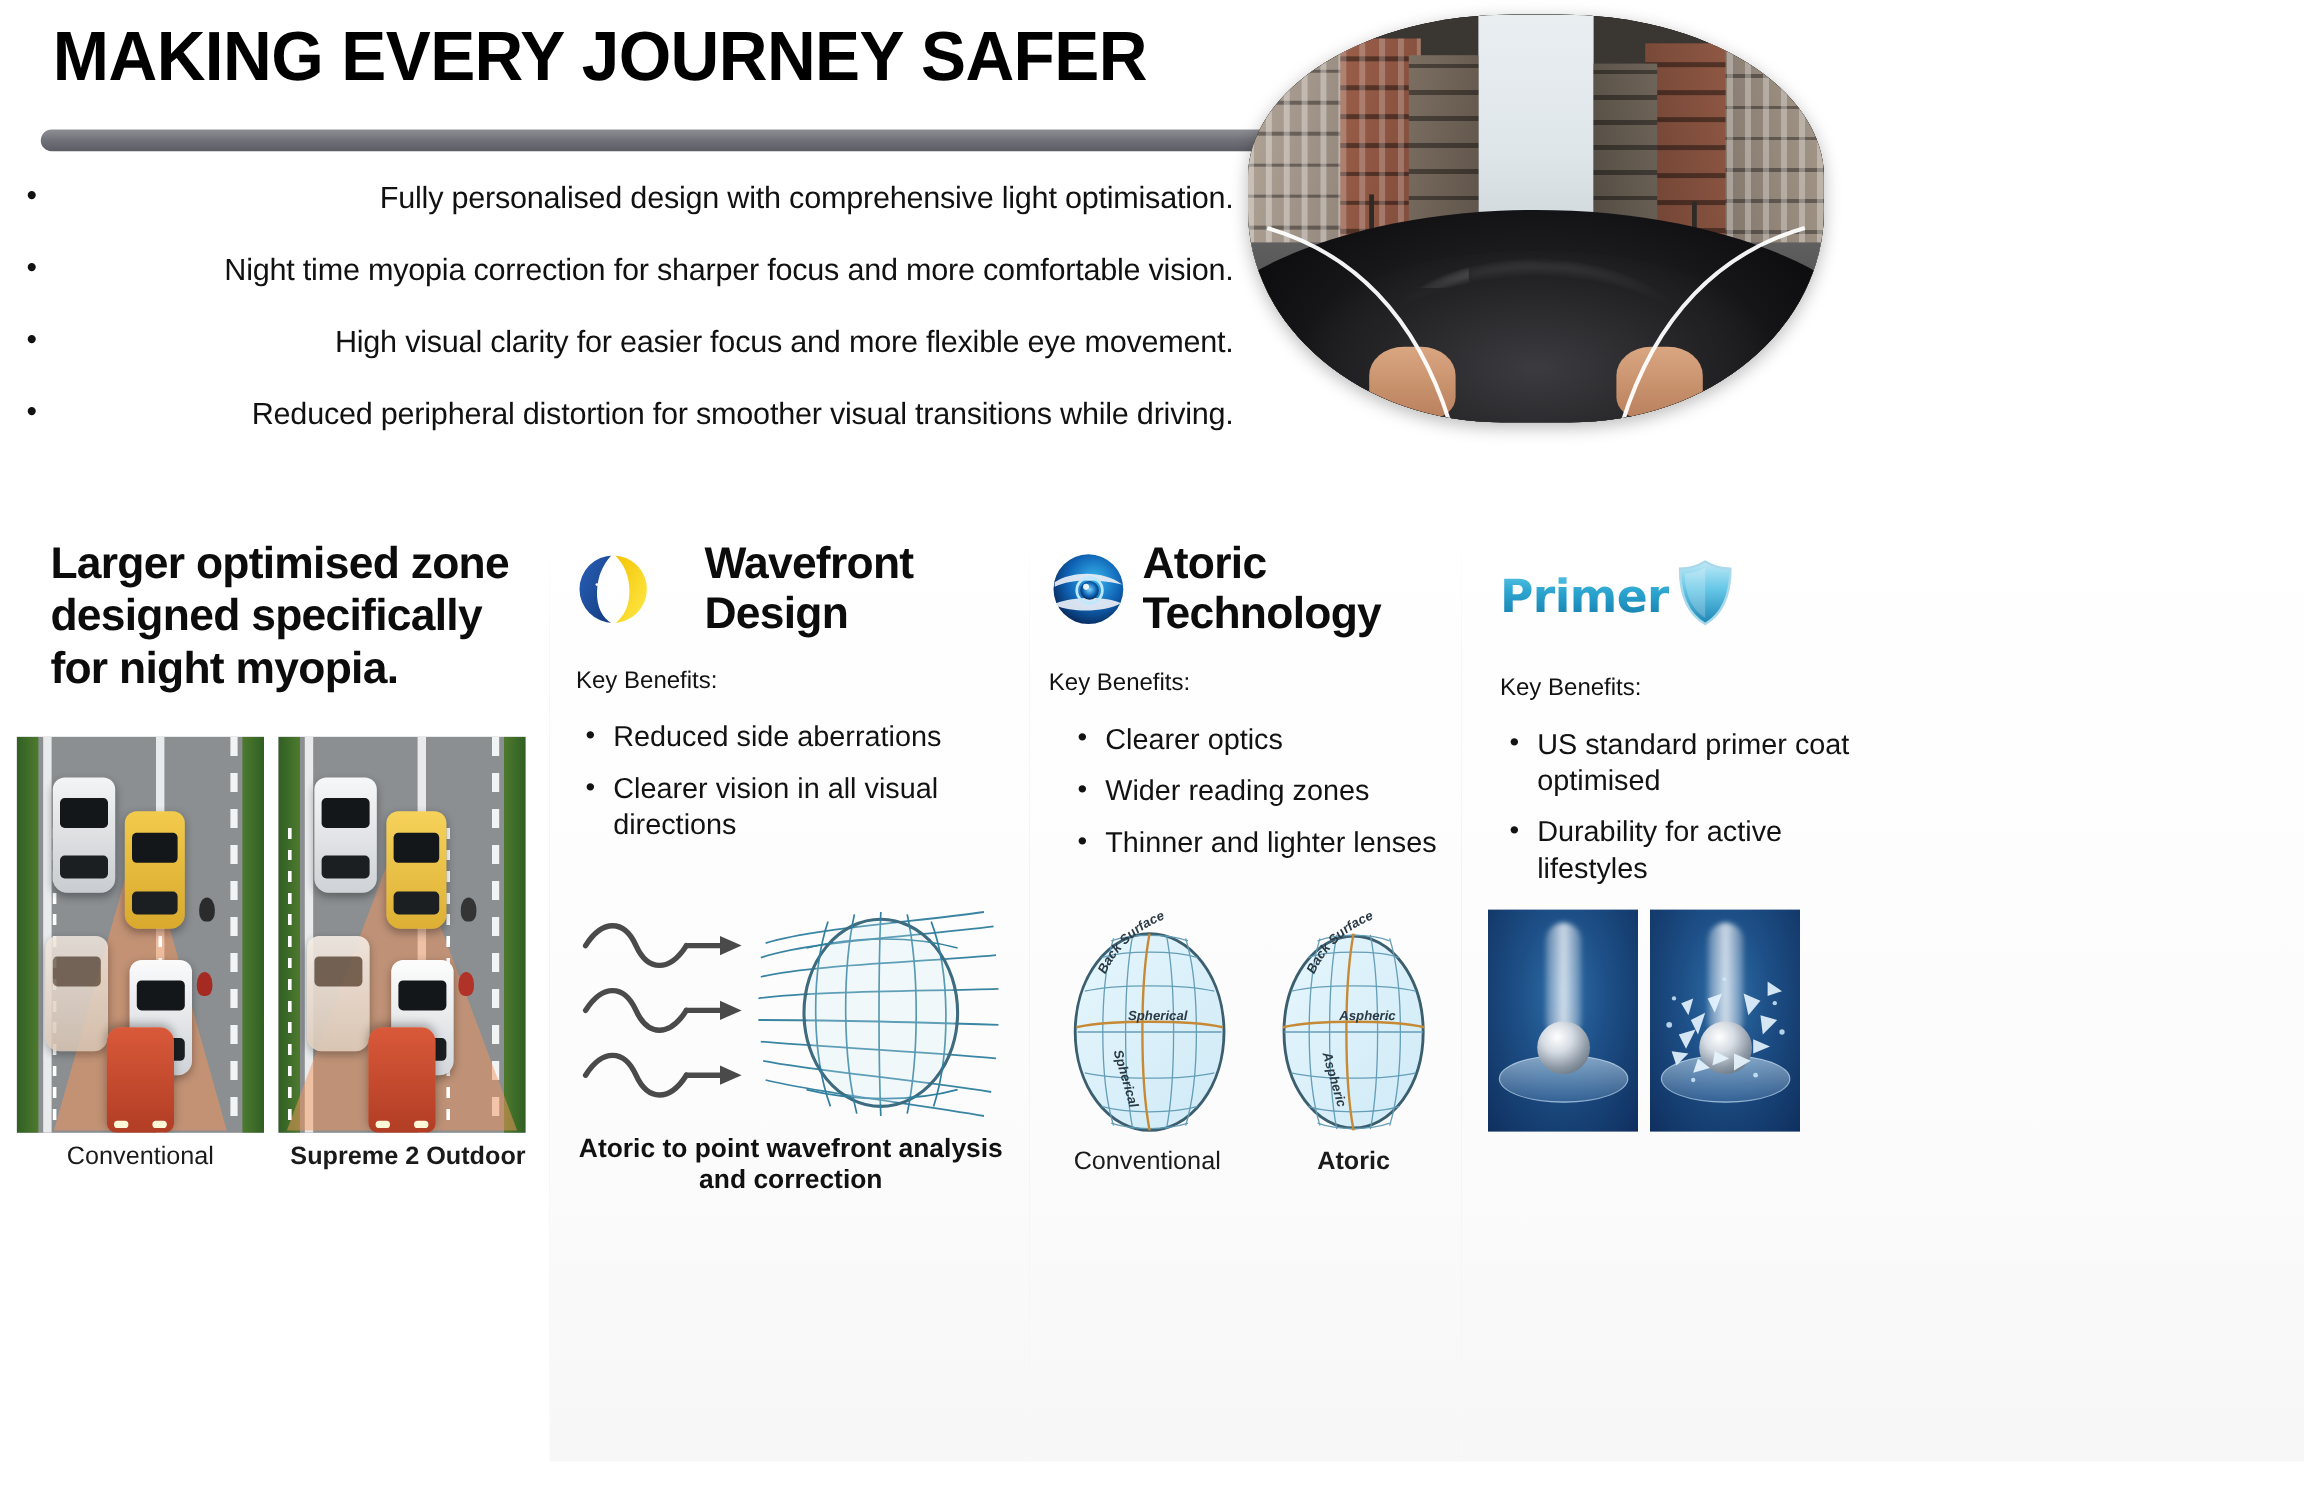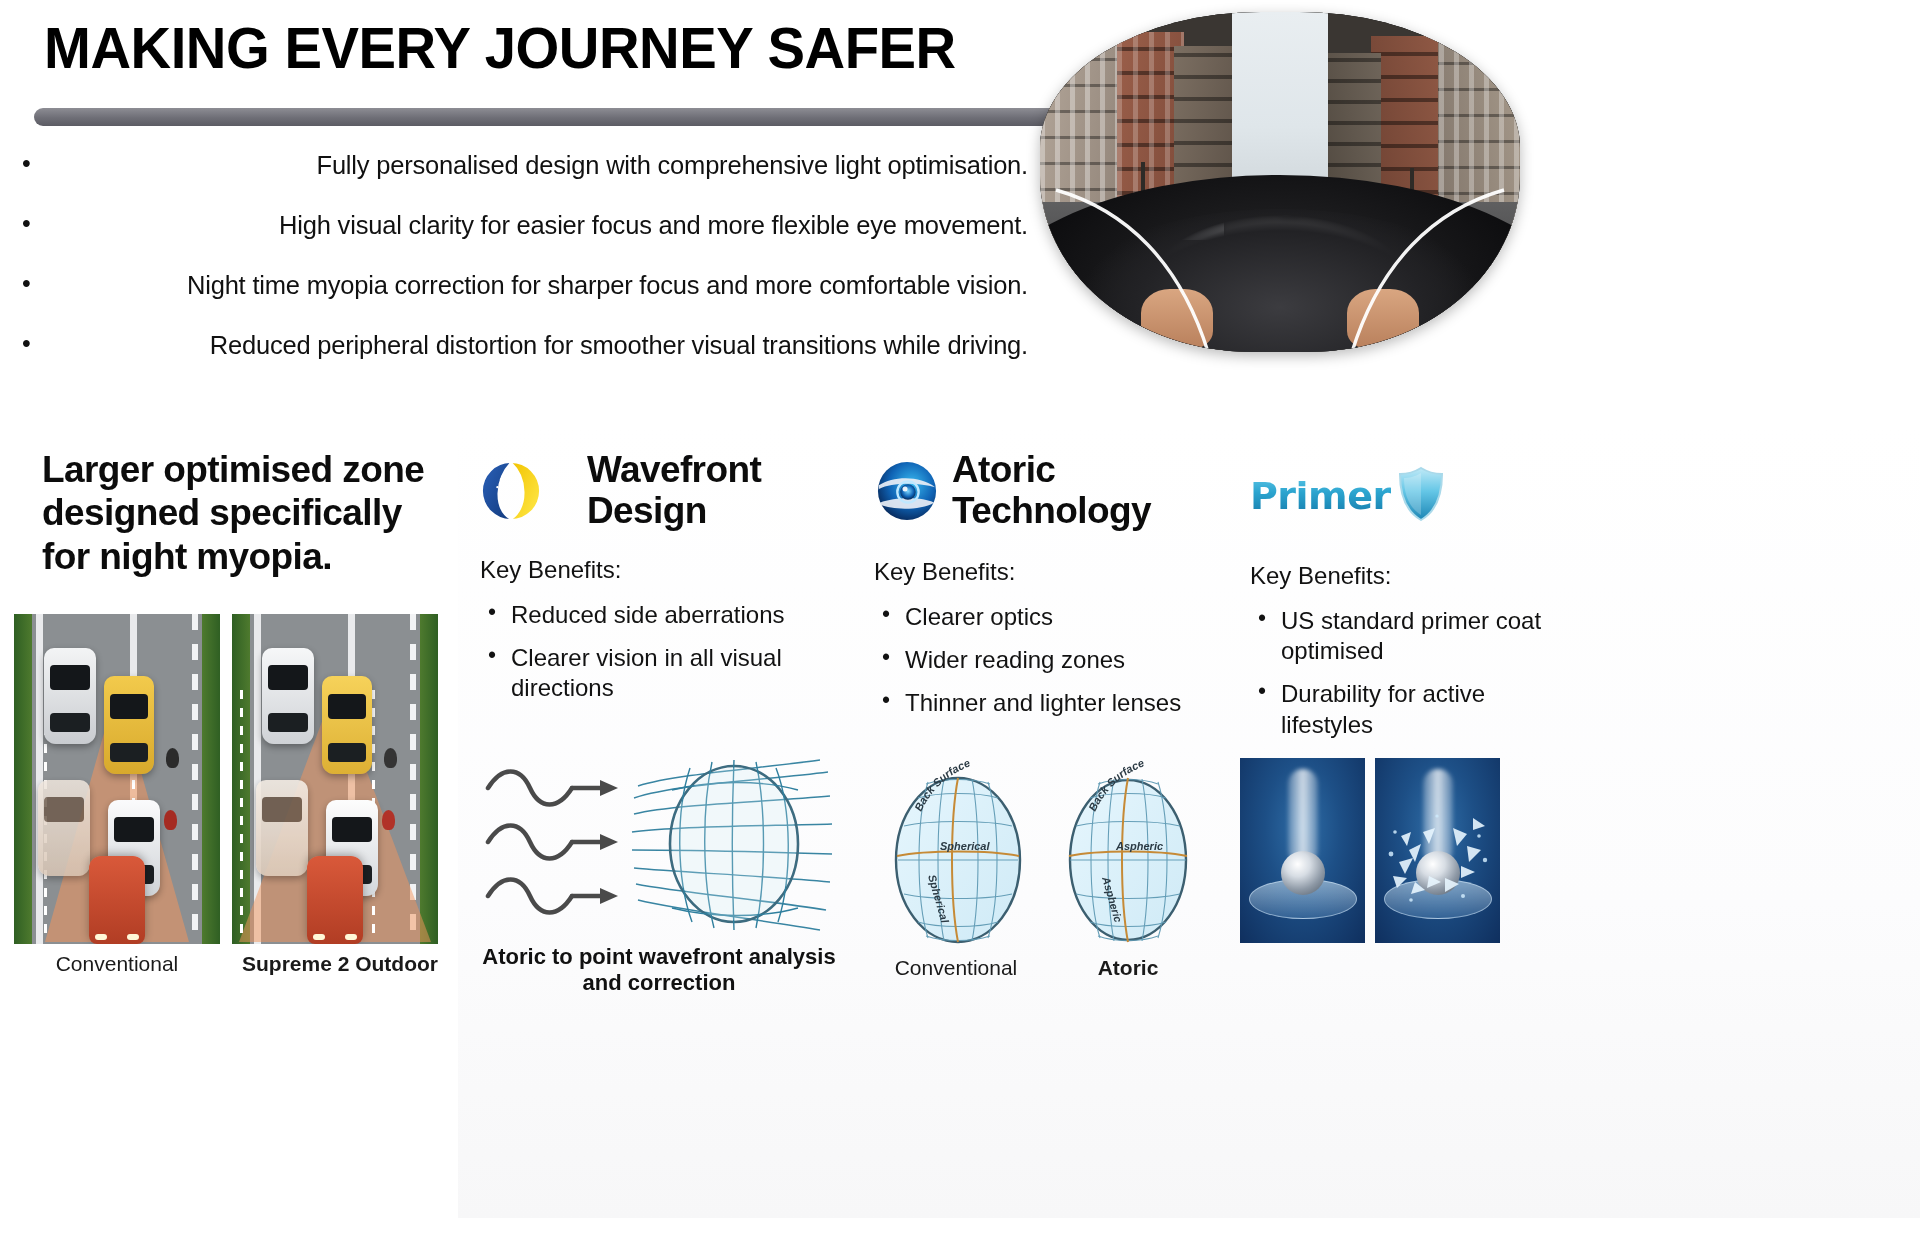--- a/index.html
+++ b/index.html
@@ -192,21 +192,21 @@
   .ego .hl { position: absolute; bottom: 4px; width: 12px; height: 6px; border-radius: 3px; background: #fff8d8; }
   .ego .hl.l { left: 6px; } .ego .hl.r { right: 6px; }
   .ped { position: absolute; width: 13px; height: 20px; border-radius: 50% 50% 40% 40%; }
   .cap-row { position: absolute; left: 14px; top: 524px; width: 424px; display: flex; }
   .cap { width: 206px; text-align: center; font-size: 21px; color: #1a1a1a; }
   .cap.bold { font-weight: 700; margin-left: 12px; text-align: right; }
 
   
   .tech-head { position: absolute; display: flex; align-items: center; gap: 14px; }
   .tech-title { font-size: 37px; font-weight: 800; line-height: 1.1; letter-spacing: -0.6px; color: #0c0c0c; }
-  .kb-label { position: absolute; font-size: 24px; color: #121212; }
+  .kb-label { position: absolute; font-size: 20px; color: #121212; }
   .kb-list { position: absolute; }
   .kb-list li { list-style: none; position: relative; padding-left: 27px; margin-bottom: 13px;
     font-size: 24px; line-height: 1.26; color: #121212; }
   .kb-list li::before { content: "•"; position: absolute; left: 4px; top: -2px; font-size: 23px; }
 
   
   .logo-wavefront { position: relative; width: 62px; height: 62px; flex: none; }
   .logo-atoric { position: relative; width: 62px; height: 62px; flex: none; }
   .primer-logo { position: absolute; display: flex; align-items: center; gap: 6px; }
   .primer-word {
@@ -244,22 +244,22 @@
 </head>
 <body>
 
 <div class="page">
 
   <div class="hero-title">MAKING EVERY JOURNEY SAFER</div>
   <div class="title-rule"></div>
 
   <ul class="hero-bullets">
     <li>Fully personalised design with comprehensive light optimisation.</li>
+    <li>Night time myopia correction for sharper focus and more comfortable vision.</li>
     <li>High visual clarity for easier focus and more flexible eye movement.</li>
-    <li>Night time myopia correction for sharper focus and more comfortable vision.</li>
     <li>Reduced peripheral distortion for smoother visual transitions while driving.</li>
   </ul>
 
   <div class="lens-wrap">
     <div class="lens-shape">
       <div class="street">
         <div class="sky"></div>
         <div class="bldg left-far"></div>
         <div class="bldg left-mid"></div>
         <div class="bldg left-near"></div>
@@ -476,21 +476,21 @@
             <circle cx="30" cy="30" r="2.6" fill="#ffffff" opacity=".9"></circle>
           </svg>
         </div>
         <div>
           <div class="tech-title">Atoric</div>
           <div class="tech-title">Technology</div>
         </div>
       </div>
 
       <div class="kb-label" style="left:16px; top:130px;">Key Benefits:</div>
-      <ul class="kb-list" style="left:20px; top:174px; width:330px;">
+      <ul class="kb-list" style="left:36px; top:174px; width:330px;">
         <li>Clearer optics</li>
         <li>Wider reading zones</li>
         <li>Thinner and lighter lenses</li>
       </ul>
 
       <div style="position:absolute; left:8px; top:320px; width:344px; height:210px;">
         <svg viewBox="0 0 344 210" width="344" height="210">
           <defs>
             <linearGradient id="lensFill" x1="0" y1="0" x2="1" y2="1">
               <stop offset="0" stop-color="#e6f6fd"></stop>

